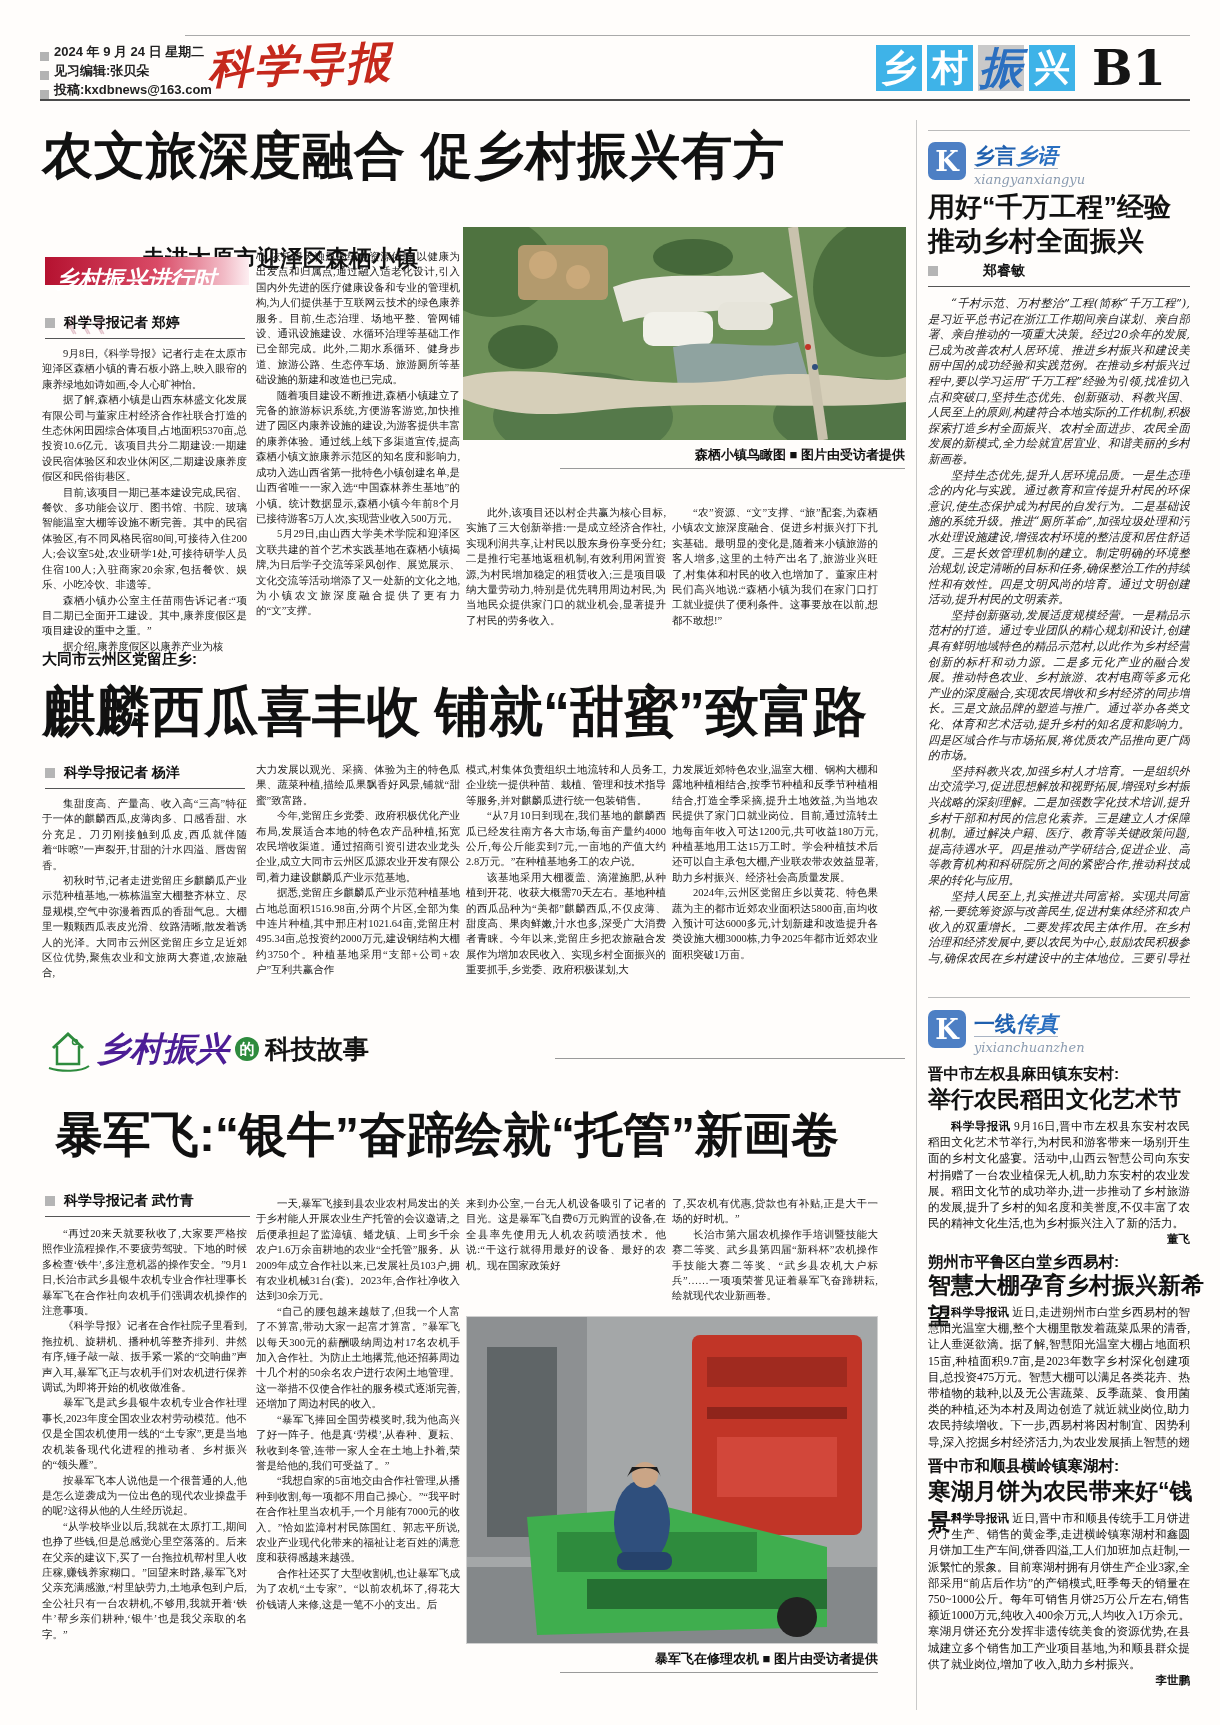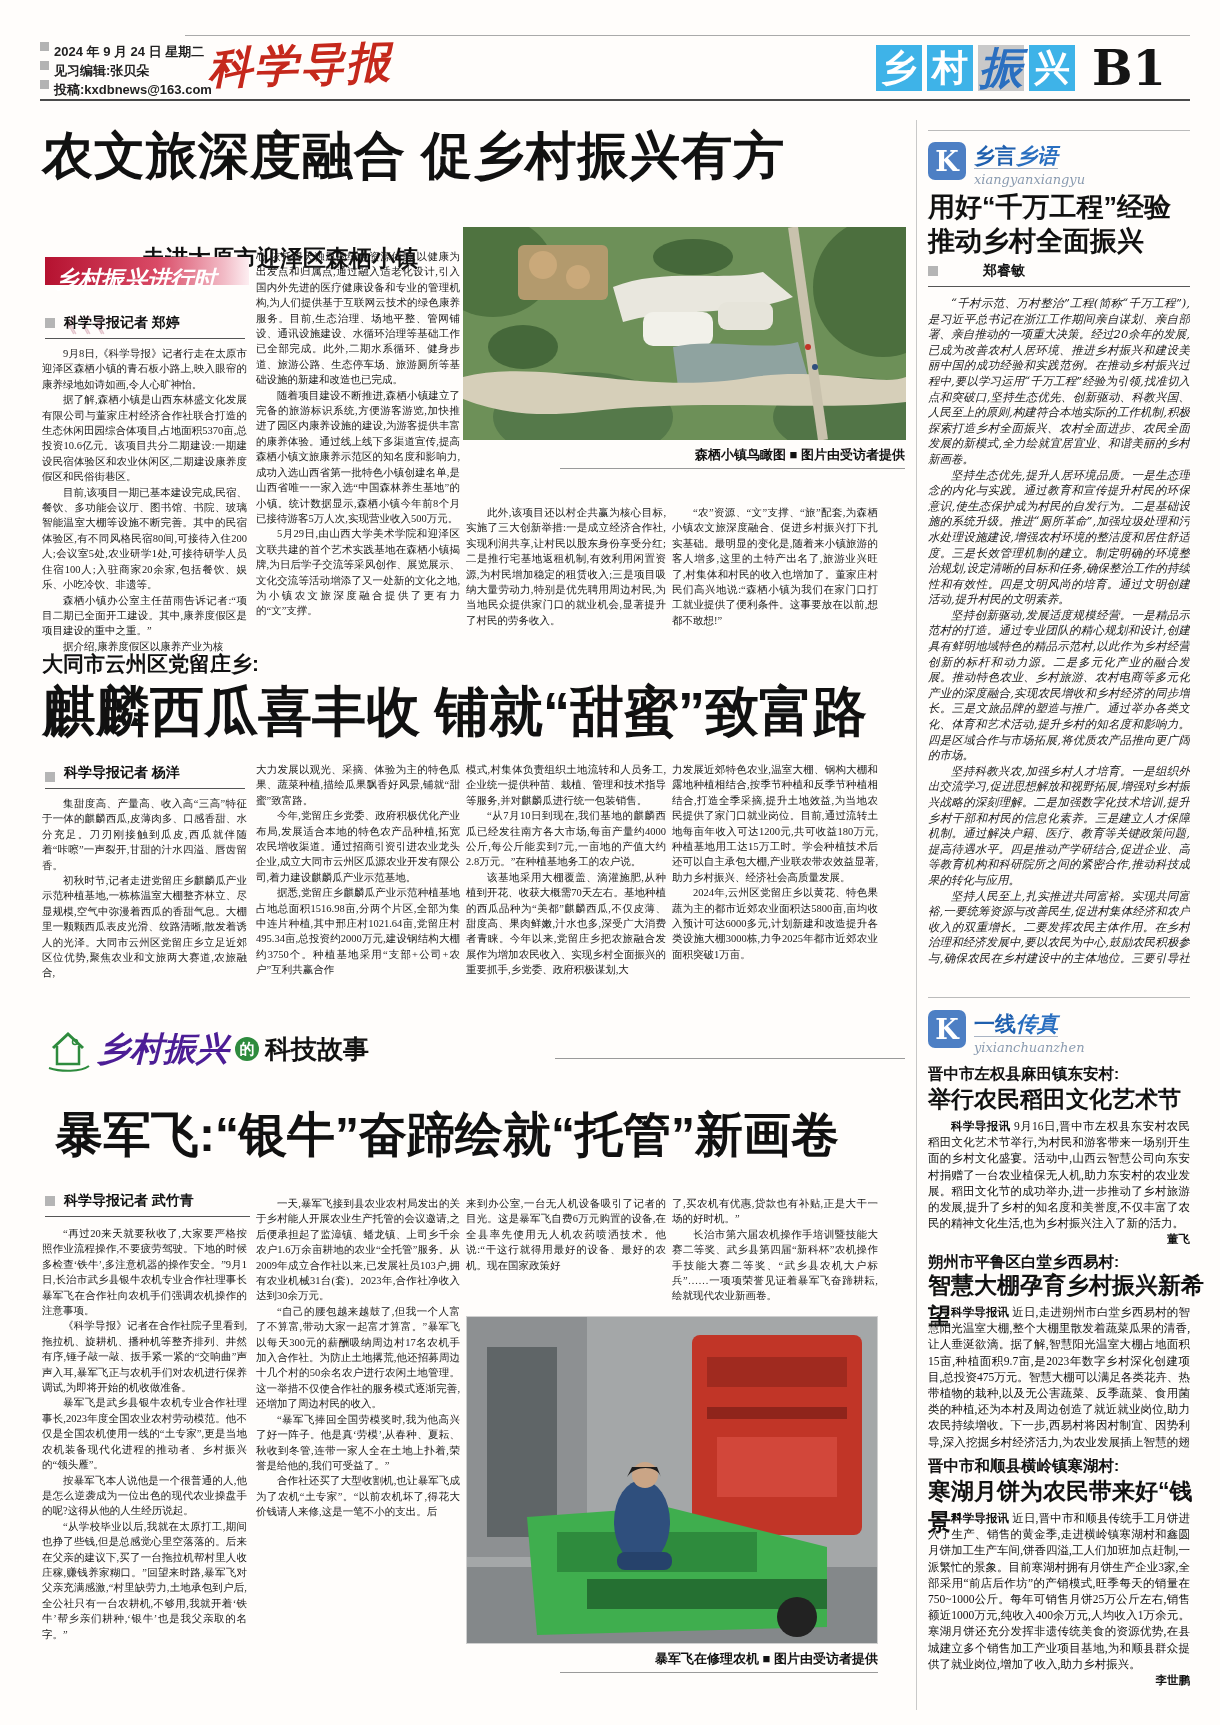--- a/index.html
+++ b/index.html
@@ -2,21 +2,21 @@
 <html><head>
 <meta charset="utf-8">
 <style>
   html,body{margin:0;padding:0;background:#e8e8e8;}
   .page{position:relative;width:1220px;height:1725px;background:#fffdfb;margin:0 auto;overflow:hidden;
         font-family:"Liberation Sans",sans-serif;color:#111;}
   .abs{position:absolute;}
   .rule{position:absolute;background:#999;}
   
   .hdr-info{left:40px;top:42px;font-size:13px;font-weight:bold;line-height:19px;color:#222;}
-  .hdr-info .row{display:flex;align-items:flex-start;}
+  .hdr-info .row{display:flex;align-items:flex-end;}
   .bsq{display:inline-block;width:9px;height:9px;background:#b3b3b3;margin-right:5px;flex:0 0 auto;}
   .masthead{left:208px;top:36px;font-family:"DejaVu Serif",serif;font-style:italic;font-weight:bold;
             font-size:44px;color:#c5281c;transform:rotate(-2deg);letter-spacing:2px;}
   .banner{left:876px;top:40px;display:flex;align-items:center;gap:5px;}
   .banner .sq{width:46px;height:46px;background:#3eb3e8;color:#fff;font-weight:900;font-size:36px;
               display:flex;align-items:center;justify-content:center;font-family:"Liberation Sans",sans-serif;}
   .banner .sq.zhen{background:#c9c9c9;color:#2a6fc0;font-family:"DejaVu Serif",serif;font-style:italic;font-size:44px;}
   .pageno{font-family:"DejaVu Serif",serif;font-weight:900;font-size:48px;color:#151515;margin-left:12px;}
   
   .col{position:absolute;font-family:"Liberation Serif",serif;font-size:10.5px;line-height:15.4px;
@@ -29,21 +29,21 @@
   .caption{position:absolute;font-size:13px;font-weight:bold;text-align:right;
            border-bottom:1px solid #9a9a9a;padding-bottom:4px;color:#111;}
   
   .a1-headline{left:42px;top:122px;font-size:51px;font-weight:900;letter-spacing:1px;white-space:nowrap;}
   .a1-subhead{left:96px;top:243px;font-size:23px;font-weight:600;}
   .a1-label{left:45px;top:257px;width:204px;height:28px;color:#fff;font-style:italic;font-weight:800;
             font-size:23px;line-height:45px;padding-left:10px;box-sizing:border-box;
             background:linear-gradient(90deg,#b51230 0%,#d94a66 55%,#f2bcc7 88%,#fdeef1 100%);}
   .a1-label .chev{font-size:20px;color:#e3c3ca;font-style:normal;letter-spacing:-6px;margin-left:2px;}
   
-  .a2-kicker{left:42px;top:650px;font-size:21px;font-weight:700;}
+  .a2-kicker{left:42px;top:650px;font-size:15px;font-weight:700;}
   .a2-headline{left:42px;top:676px;font-size:54px;font-weight:900;white-space:nowrap;}
   
   .badge{left:45px;top:1026px;display:flex;align-items:center;gap:6px;}
   .badge .script{font-family:"DejaVu Serif",serif;font-style:italic;font-weight:700;font-size:33px;color:#4c1d95;}
   .badge .de{width:24px;height:24px;border-radius:50%;background:#2e8b3d;color:#fff;font-size:15px;
              display:flex;align-items:center;justify-content:center;font-weight:bold;}
   .badge .rest{font-size:26px;font-weight:900;color:#111;}
   
   .a3-headline{left:55px;top:1103px;font-size:48px;font-weight:900;white-space:nowrap;}
   
@@ -146,21 +146,21 @@
 
   <div class="col" style="left:466px;top:505px;width:200px;height:150px;">
       <p>此外,该项目还以村企共赢为核心目标,实施了三大创新举措:一是成立经济合作社,实现利润共享,让村民以股东身份享受分红;二是推行宅基地返租机制,有效利用闲置资源,为村民增加稳定的租赁收入;三是项目吸纳大量劳动力,特别是优先聘用周边村民,为当地民众提供家门口的就业机会,显著提升了村民的劳务收入。</p>
     </div>
   <div class="col" style="left:672px;top:505px;width:206px;height:150px;">
       <p>“农”资源、“文”支撑、“旅”配套,为森栖小镇农文旅深度融合、促进乡村振兴打下扎实基础。最明显的变化是,随着来小镇旅游的客人增多,这里的土特产出名了,旅游业兴旺了,村集体和村民的收入也增加了。董家庄村民们高兴地说:“森栖小镇为我们在家门口打工就业提供了便利条件。这事要放在以前,想都不敢想!”</p>
     </div>
 
   <div class="abs a2-kicker">大同市云州区党留庄乡:</div>
   <div class="abs a2-headline">麒麟西瓜喜丰收  铺就“甜蜜”致富路</div>
-  <div class="byline" style="left:45px;top:764px;width:200px;align-items:flex-end;">
+  <div class="byline" style="left:45px;top:764px;width:200px;">
     <span class="bsq"></span>&nbsp;<span>科学导报记者  杨洋</span>
   </div>
   <div class="col" style="left:42px;top:796px;width:205px;height:214px;">
       <p>集甜度高、产量高、收入高“三高”特征于一体的麒麟西瓜,皮薄肉多、口感香甜、水分充足。刀刃刚接触到瓜皮,西瓜就伴随着“咔嚓”一声裂开,甘甜的汁水四溢、唇齿留香。</p>
       <p>初秋时节,记者走进党留庄乡麒麟瓜产业示范种植基地,一栋栋温室大棚整齐林立、尽显规模,空气中弥漫着西瓜的香甜气息。大棚里一颗颗西瓜表皮光滑、纹路清晰,散发着诱人的光泽。大同市云州区党留庄乡立足近郊区位优势,聚焦农业和文旅两大赛道,农旅融合,</p>
     </div>
   <div class="col cont" style="left:256px;top:762px;width:204px;height:248px;">
       <p>大力发展以观光、采摘、体验为主的特色瓜果、蔬菜种植,描绘瓜果飘香好风景,铺就“甜蜜”致富路。</p>
       <p>今年,党留庄乡党委、政府积极优化产业布局,发展适合本地的特色农产品种植,拓宽农民增收渠道。通过招商引资引进农业龙头企业,成立大同市云州区瓜源农业开发有限公司,着力建设麒麟瓜产业示范基地。</p>
       <p>据悉,党留庄乡麒麟瓜产业示范种植基地占地总面积1516.98亩,分两个片区,全部为集中连片种植,其中邢庄村1021.64亩,党留庄村495.34亩,总投资约2000万元,建设钢结构大棚约3750个。种植基地采用“支部+公司+农户”互利共赢合作</p>
@@ -196,20 +196,21 @@
       <p>“再过20来天就要秋收了,大家要严格按照作业流程操作,不要疲劳驾驶。下地的时候多检查‘铁牛’,多注意机器的操作安全。”9月1日,长治市武乡县银牛农机专业合作社理事长暴军飞在合作社向农机手们强调农机操作的注意事项。</p>
       <p>《科学导报》记者在合作社院子里看到,拖拉机、旋耕机、播种机等整齐排列、井然有序,锤子敲一敲、扳手紧一紧的“交响曲”声声入耳,暴军飞正与农机手们对农机进行保养调试,为即将开始的机收做准备。</p>
       <p>暴军飞是武乡县银牛农机专业合作社理事长,2023年度全国农业农村劳动模范。他不仅是全国农机使用一线的“土专家”,更是当地农机装备现代化进程的推动者、乡村振兴的“领头雁”。</p>
       <p>按暴军飞本人说他是一个很普通的人,他是怎么逆袭成为一位出色的现代农业操盘手的呢?这得从他的人生经历说起。</p>
       <p>“从学校毕业以后,我就在太原打工,期间也挣了些钱,但是总感觉心里空落落的。后来在父亲的建议下,买了一台拖拉机帮村里人收庄稼,赚钱养家糊口。”回望来时路,暴军飞对父亲充满感激,“村里缺劳力,土地承包到户后,全公社只有一台农耕机,不够用,我就开着‘铁牛’帮乡亲们耕种,‘银牛’也是我父亲取的名字。”</p>
     </div>
   <div class="col" style="left:256px;top:1196px;width:204px;height:514px;">
       <p>一天,暴军飞接到县农业农村局发出的关于乡村能人开展农业生产托管的会议邀请,之后便承担起了监漳镇、蟠龙镇、上司乡千余农户1.6万余亩耕地的农业“全托管”服务。从2009年成立合作社以来,已发展社员103户,拥有农业机械31台(套)。2023年,合作社净收入达到30余万元。</p>
       <p>“自己的腰包越来越鼓了,但我一个人富了不算富,带动大家一起富才算富。”暴军飞以每天300元的薪酬吸纳周边村17名农机手加入合作社。为防止土地撂荒,他还招募周边十几个村的50余名农户进行农闲土地管理。这一举措不仅使合作社的服务模式逐渐完善,还增加了周边村民的收入。</p>
       <p>“暴军飞捧回全国劳模奖时,我为他高兴了好一阵子。他是真‘劳模’,从春种、夏耘、秋收到冬管,连带一家人全在土地上扑着,荣誉是给他的,我们可受益了。”</p>
+      <p>“我想自家的5亩地交由合作社管理,从播种到收割,每一项都不用自己操心。”“我平时在合作社里当农机手,一个月能有7000元的收入。”恰如监漳村村民陈国红、郭志平所说,农业产业现代化带来的福祉让老百姓的满意度和获得感越来越强。</p>
       <p>合作社还买了大型收割机,也让暴军飞成为了农机“土专家”。“以前农机坏了,得花大价钱请人来修,这是一笔不小的支出。后</p>
     </div>
   <div class="col cont" style="left:466px;top:1196px;width:200px;height:118px;">
       <p>来到办公室,一台无人机设备吸引了记者的目光。这是暴军飞自费6万元购置的设备,在全县率先使用无人机农药喷洒技术。他说:“干这行就得用最好的设备、最好的农机。现在国家政策好</p>
     </div>
   <div class="col cont" style="left:672px;top:1196px;width:206px;height:112px;">
       <p>了,买农机有优惠,贷款也有补贴,正是大干一场的好时机。”</p>
       <p>长治市第六届农机操作手培训暨技能大赛二等奖、武乡县第四届“新科杯”农机操作手技能大赛二等奖、“武乡县农机大户标兵”……一项项荣誉见证着暴军飞奋蹄耕耘,绘就现代农业新画卷。</p>
     </div>
 

